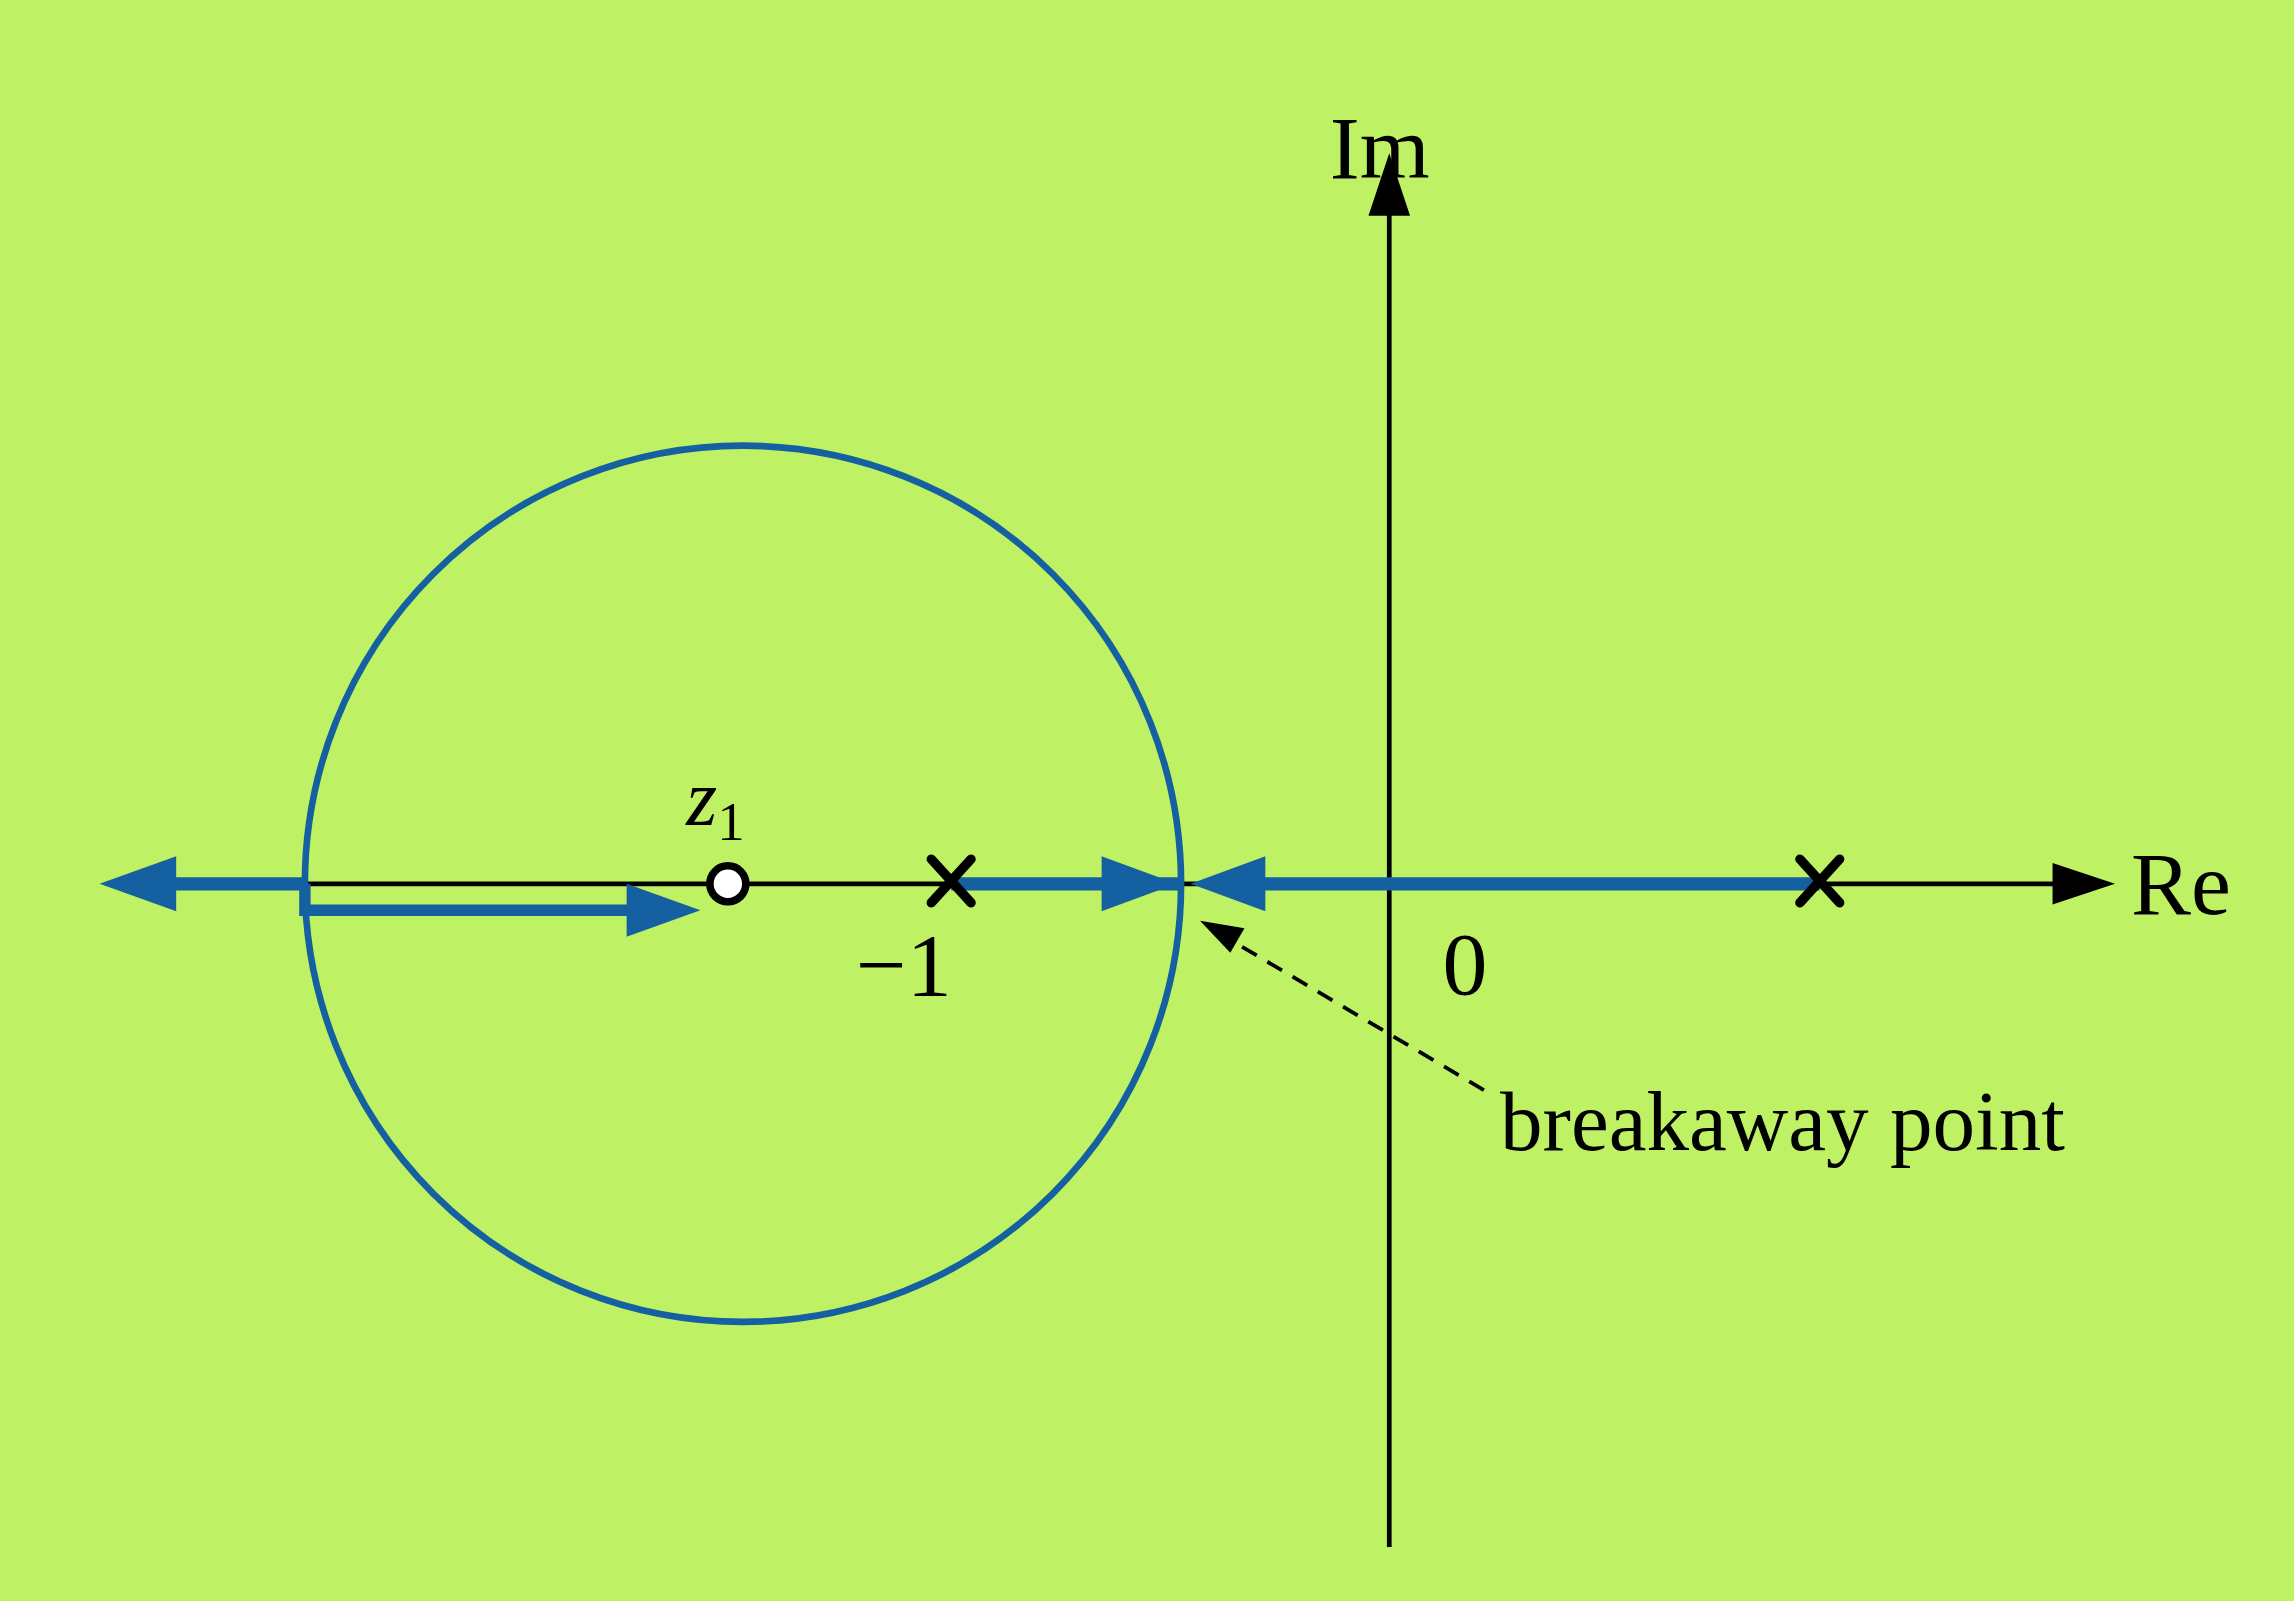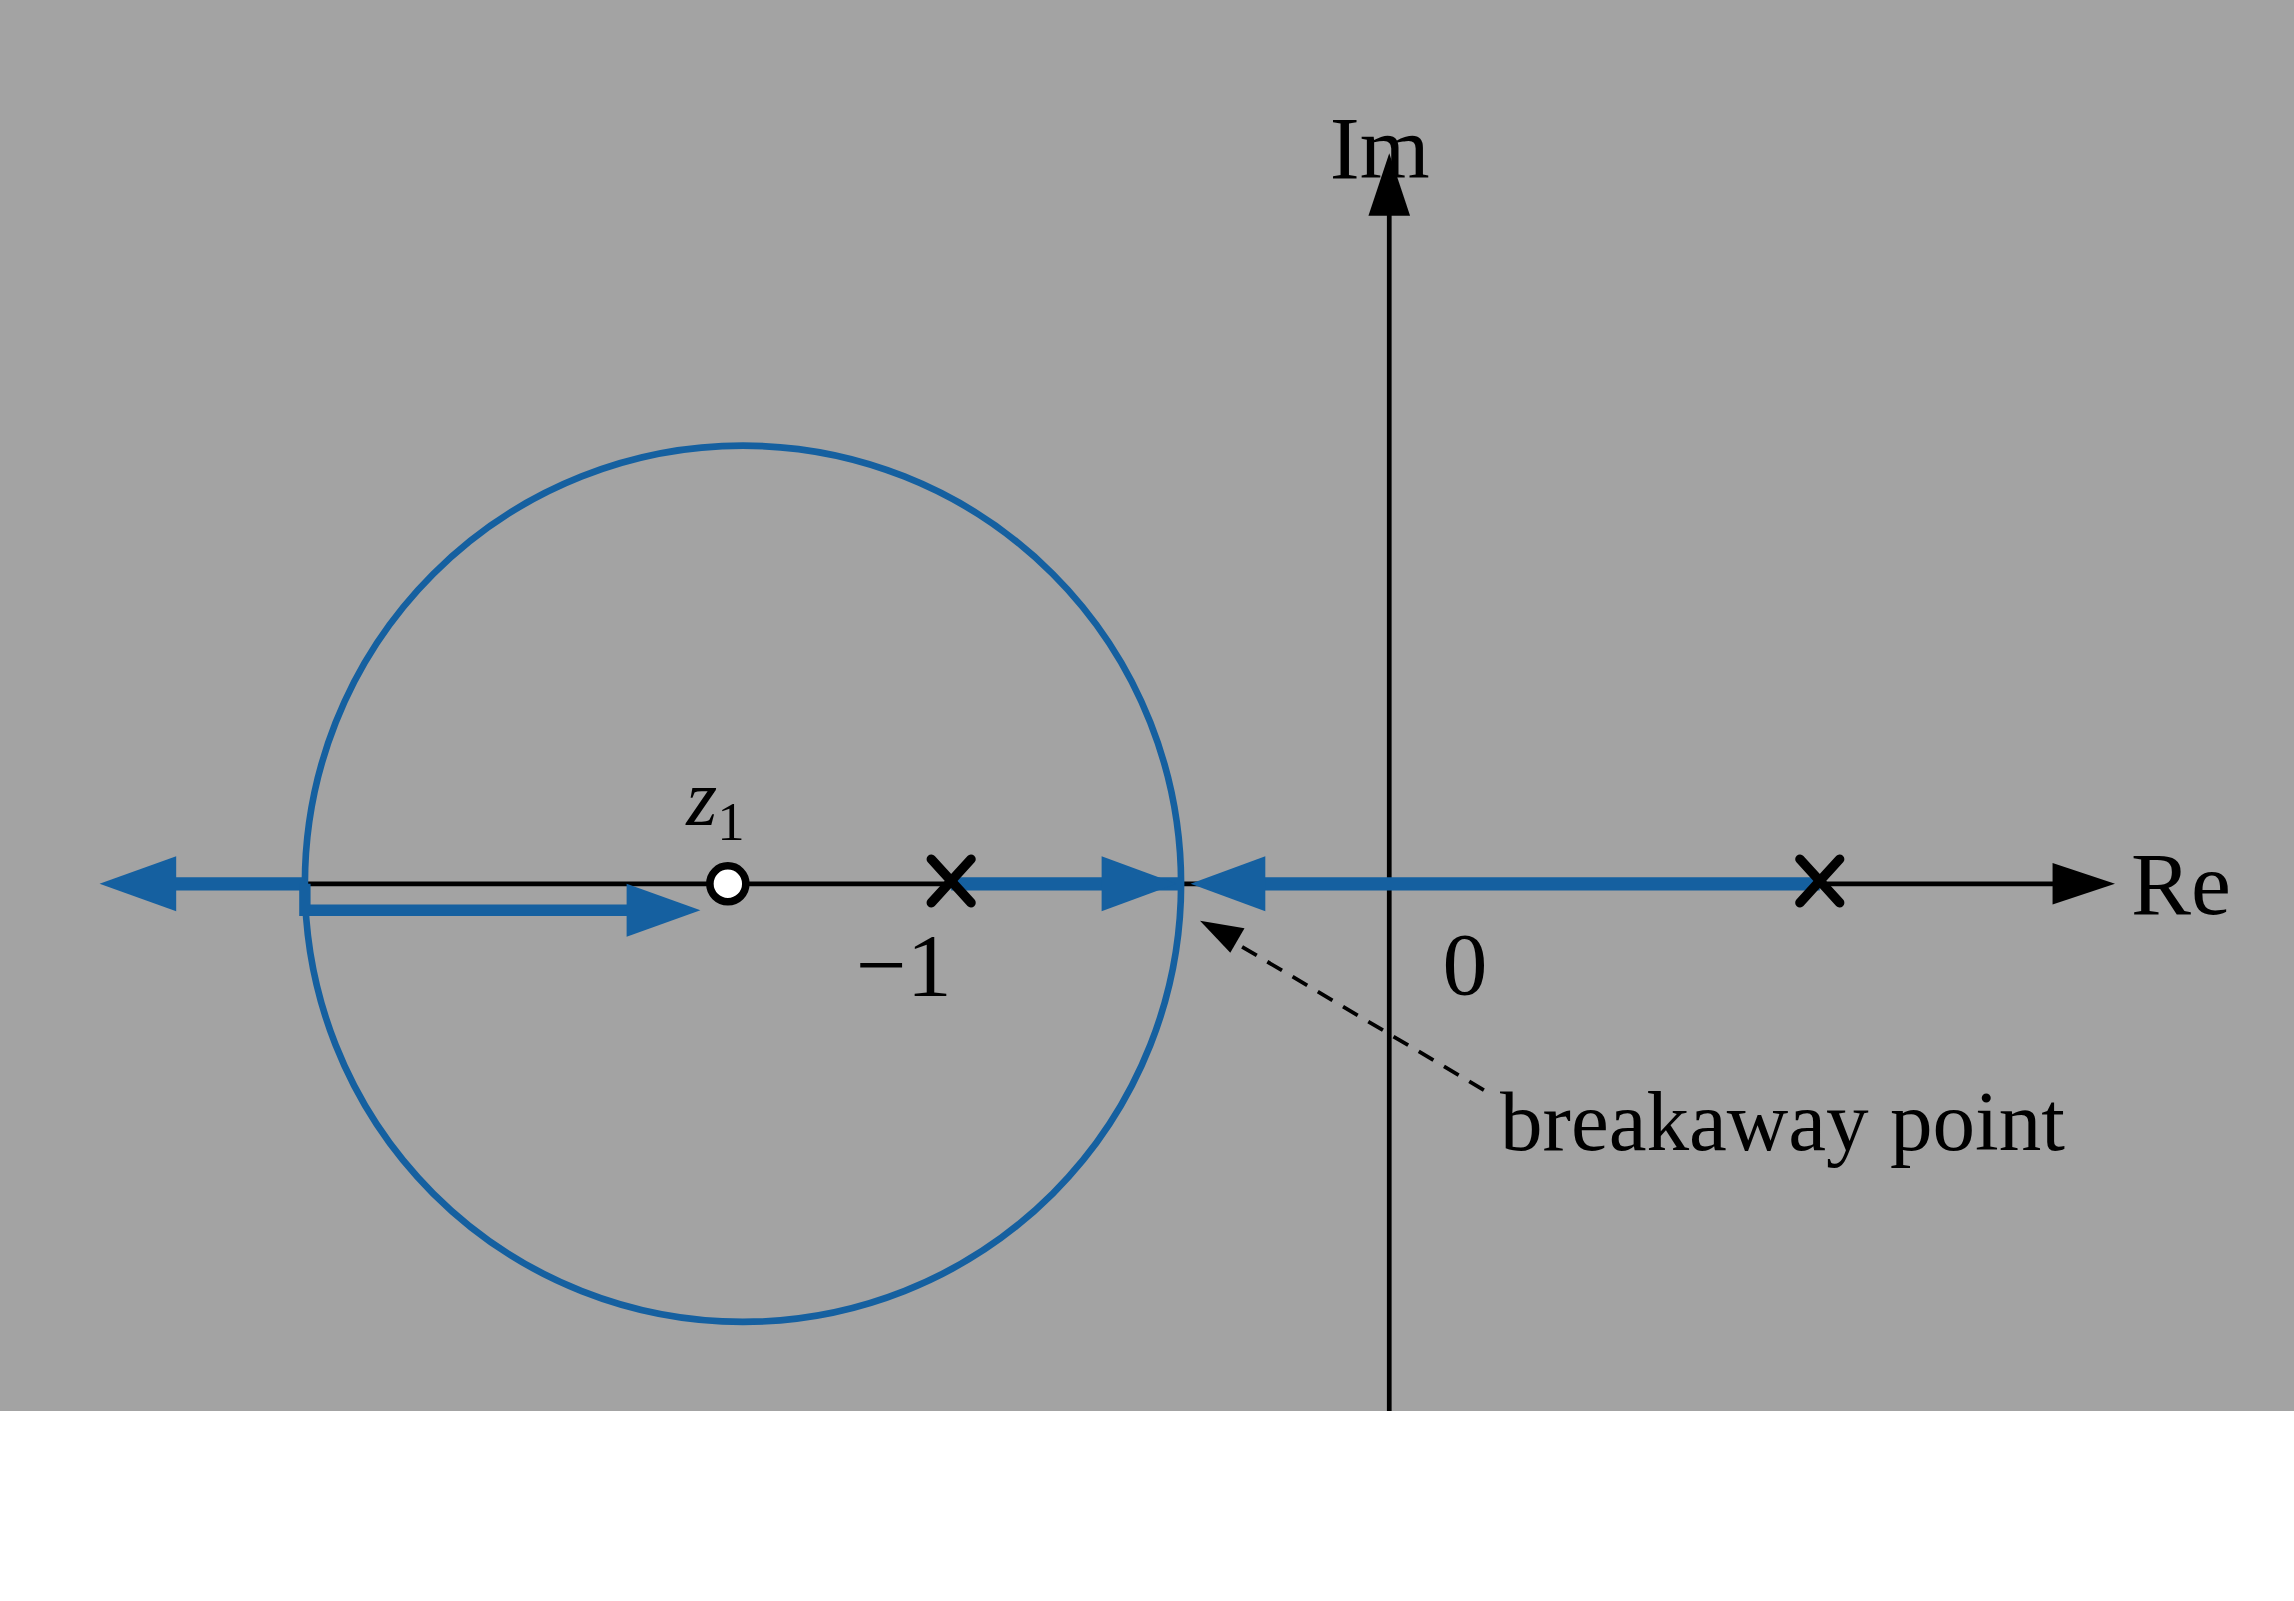--- a/index.html
+++ b/index.html
@@ -2,22 +2,22 @@
 <html style="font-size:15px"><head>
 <meta charset="utf-8">
 <style>
   html, body {
     margin: 0;
     padding: 0;
     background: #ffffff;
   }
   .figure-wrap {
     width: 2295px;
-    height: 1411px;
-    background: #a3a3a3;
+    height: 1601px;
+    background: #bef264;
     position: relative;
     overflow: hidden;
   }
   svg { display: block; }
   .txt {
     font-family: "Liberation Serif", "DejaVu Serif", serif;
     fill: #000000;
   }
   .lbl-large { font-size: 95px; }
   .lbl-zero  { font-size: 84px; font-style: italic; }

